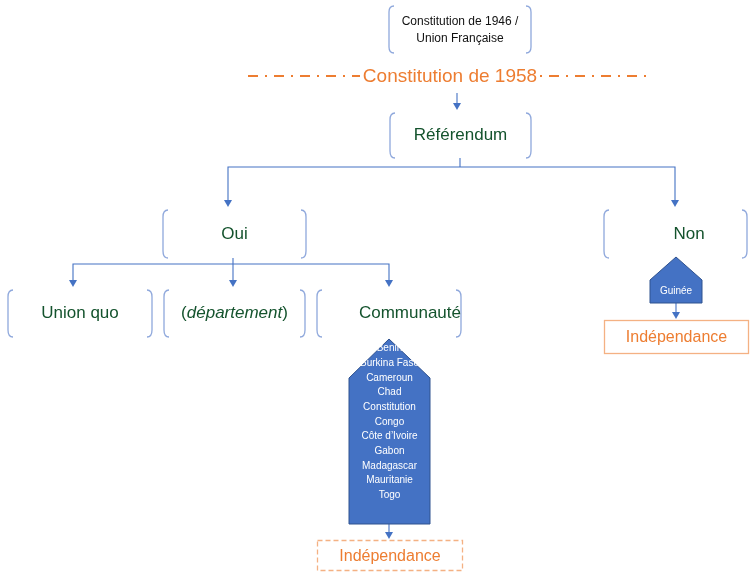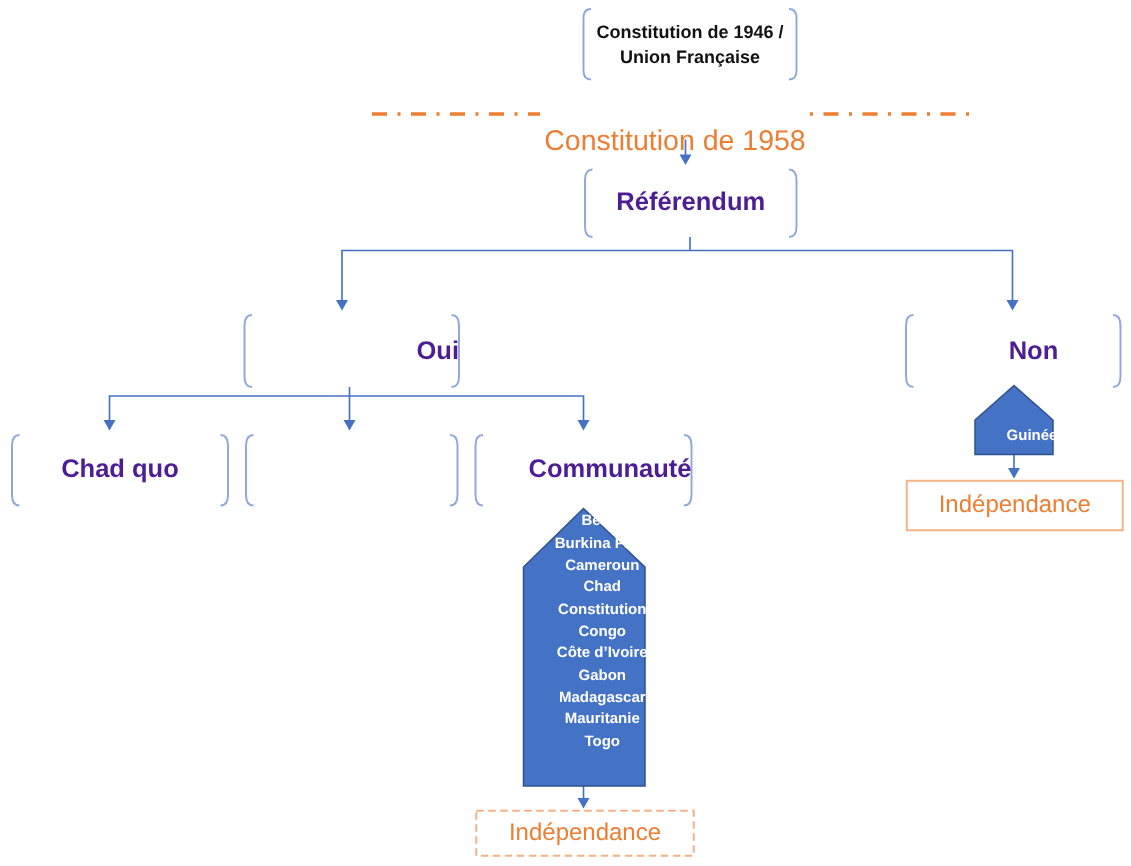--- a/index.html
+++ b/index.html
@@ -1,24 +1,24 @@
 <!DOCTYPE html>
 <html><head>
   <meta charset="utf-8">
   <style>
     html, body { margin: 0; padding: 0; background: #ffffff; }
     body { width: 754px; height: 577px; position: relative; overflow: hidden;
            font-family: "Liberation Sans", "DejaVu Sans", sans-serif; color: #111; }
     #canvas { position: absolute; left: 0; top: 0; }
     .lbl { position: absolute; text-align: center; display: flex; align-items: center;
            justify-content: center; flex-direction: column; line-height: 1.2; }
-    .node-text { font-size: 17px; color: #4c1d95; font-weight: bold; }
-    .small-text { font-size: 12px; color: #111; line-height: 1.35; font-weight: bold; }
+    .node-text { font-size: 17px; color: #14532d; }
+    .small-text { font-size: 12px; color: #111; line-height: 1.35; }
     .orange { color: #ED7D31; }
-    .white-bold { color: #fff; font-weight: bold; font-size: 10px; line-height: 1.47; padding-left: 12px; }
+    .white-bold { color: #fff; font-weight: normal; font-size: 10px; line-height: 1.47; }
   </style>
 </head>
 <body>
 
 <svg id="canvas" width="754" height="577" viewBox="0 0 754 577">
   <defs>
     <marker id="arrow" markerWidth="8" markerHeight="8" refX="4" refY="6" orient="auto" markerUnits="userSpaceOnUse">
       <path d="M0,0 L8,0 L4,7 Z" fill="#4472C4" transform="rotate(-90 4 4) translate(0,0)"></path>
     </marker>
   </defs>
@@ -95,41 +95,42 @@
 
   <rect x="604.5" y="320.5" width="144" height="33" fill="#fff" stroke="#F4B183" stroke-width="1.3"></rect>
   <rect x="317.5" y="540.5" width="145" height="30" fill="#fff" stroke="#F4B183" stroke-width="1.3" stroke-dasharray="5,3"></rect>
 </svg>
 
 <div class="lbl small-text" style="left:389px; top:6px; width:142px; height:47px;">
   <span>Constitution de 1946 /</span>
   <span>Union Française</span>
 </div>
 
-<div class="lbl orange" style="left:358px; top:62px; width:184px; height:28px; font-size:19px;margin-top:19px;">
+<div class="lbl orange" style="left:358px; top:62px; width:184px; height:28px; font-size:19px;">
   <span>Constitution de 1958</span>
 </div>
 
 <div class="lbl node-text" style="left:390px; top:113px; width:141px; height:45px;">
   <span>Référendum</span>
 </div>
 
-<div class="lbl node-text" style="left:163px; top:210px; width:143px; height:48px;align-items:flex-end;">
+<div class="lbl node-text" style="left:163px; top:210px; width:143px; height:48px;">
   <span>Oui</span>
 </div>
 
 <div class="lbl node-text" style="left:604px; top:210px; width:170px; height:48px;">
   <span>Non</span>
 </div>
 
 <div class="lbl node-text" style="left:8px; top:290px; width:144px; height:47px;">
-  <span>Chad quo</span>
+  <span>Union quo</span>
 </div>
 
 <div class="lbl node-text" style="left:164px; top:290px; width:141px; height:47px;">
+  <span><span>(</span><em>département</em><span>)</span></span>
 </div>
 
 <div class="lbl node-text" style="left:317px; top:290px; width:144px; height:47px;align-items:flex-end;">
   <span>Communauté</span>
 </div>
 
 <div class="lbl white-bold" style="left:650px; top:280px; width:52px; height:22px; font-size:10px;">
   <span>Guinée</span>
 </div>
 

